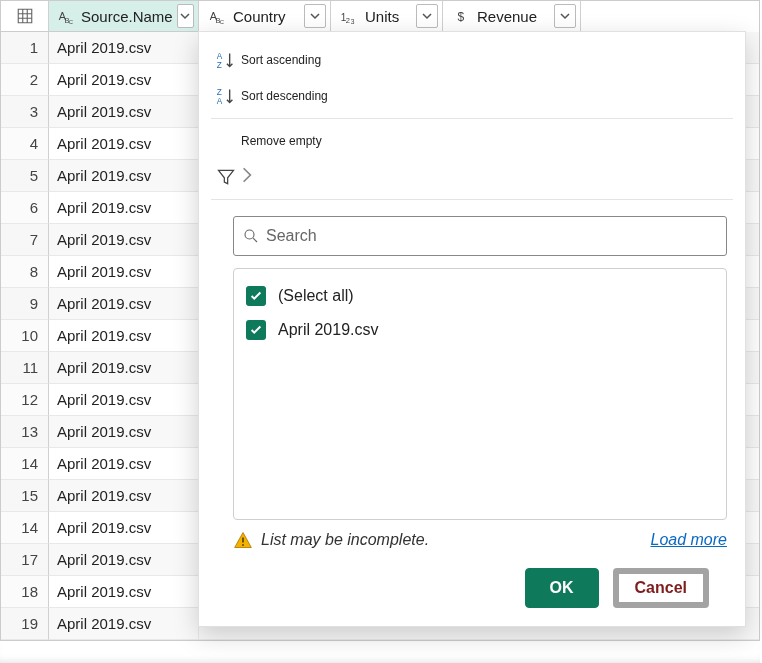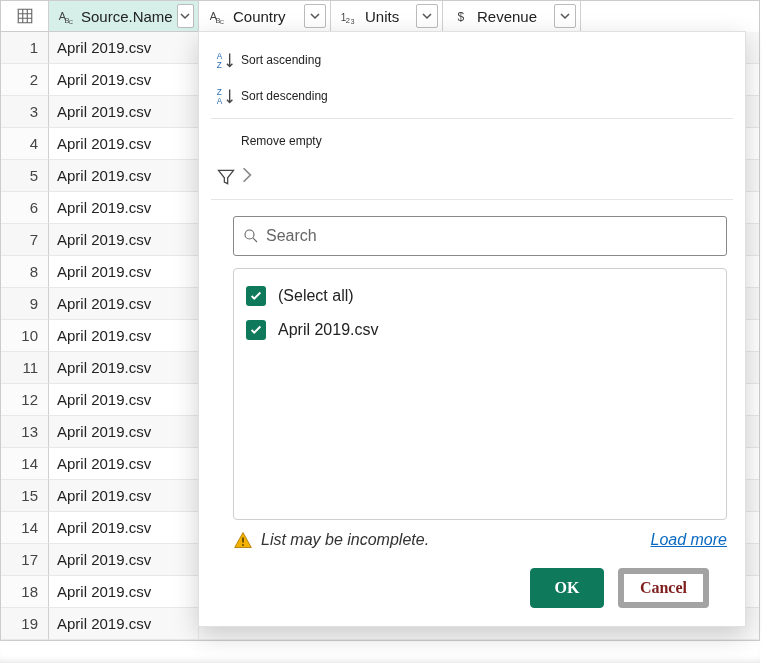--- a/index.html
+++ b/index.html
@@ -47,21 +47,21 @@
     .list-box { margin-top:12px; flex:1; border:1px solid #cfcfcf; border-radius:4px; padding: 10px 8px; min-height:240px; }
     .chk-row { display:flex; align-items:center; height:34px; padding-left:4px; }
     .chk { width:20px; height:20px; border-radius:3px; background:#0f7a5b; display:flex; align-items:center; justify-content:center; margin-right:12px; }
     .chk svg { width:14px; height:14px; }
     .chk-label { font-size:16px; color:#222; }
     .warn-row { display:flex; align-items:center; margin-top:10px;font-style:italic; }
     .warn-row svg { width:20px; height:20px; margin-right:8px; }
     .warn-text { flex:1; color:#333; font-size:16px;}
     .link { color:#0a69c2; text-decoration:underline; cursor:pointer; font-size:16px;}
     .dd-footer { display:flex; justify-content:flex-end; gap:14px; padding: 18px 18px 0 0;}
-    .btn { min-width:74px; height:40px; display:flex; align-items:center; justify-content:center; border-radius:4px; font-size:16px; font-weight:600; cursor:pointer; padding: 0 16px; font-family: Liberation Serif, serif;}
+    .btn { min-width:74px; height:40px; display:flex; align-items:center; justify-content:center; border-radius:4px; font-size:16px; font-weight:600; cursor:pointer; padding: 0 16px;}
     .btn-ok { background:#0f7a5b; color:#fff; border:1px solid #0f7a5b;}
     .btn-cancel { background:#fff; color:#7f1d1d; border:6px solid #a3a3a3;}
     .bottom-shadow { position:absolute; left:0; bottom:0; height:18px; width:760px; box-shadow: inset 0 -6px 8px -6px rgba(0,0,0,.15);}
   </style>
 </head>
 <body>
 
 <div class="grid">
   <div class="grid-header-row">
     <div class="grid-col-rowhead">

